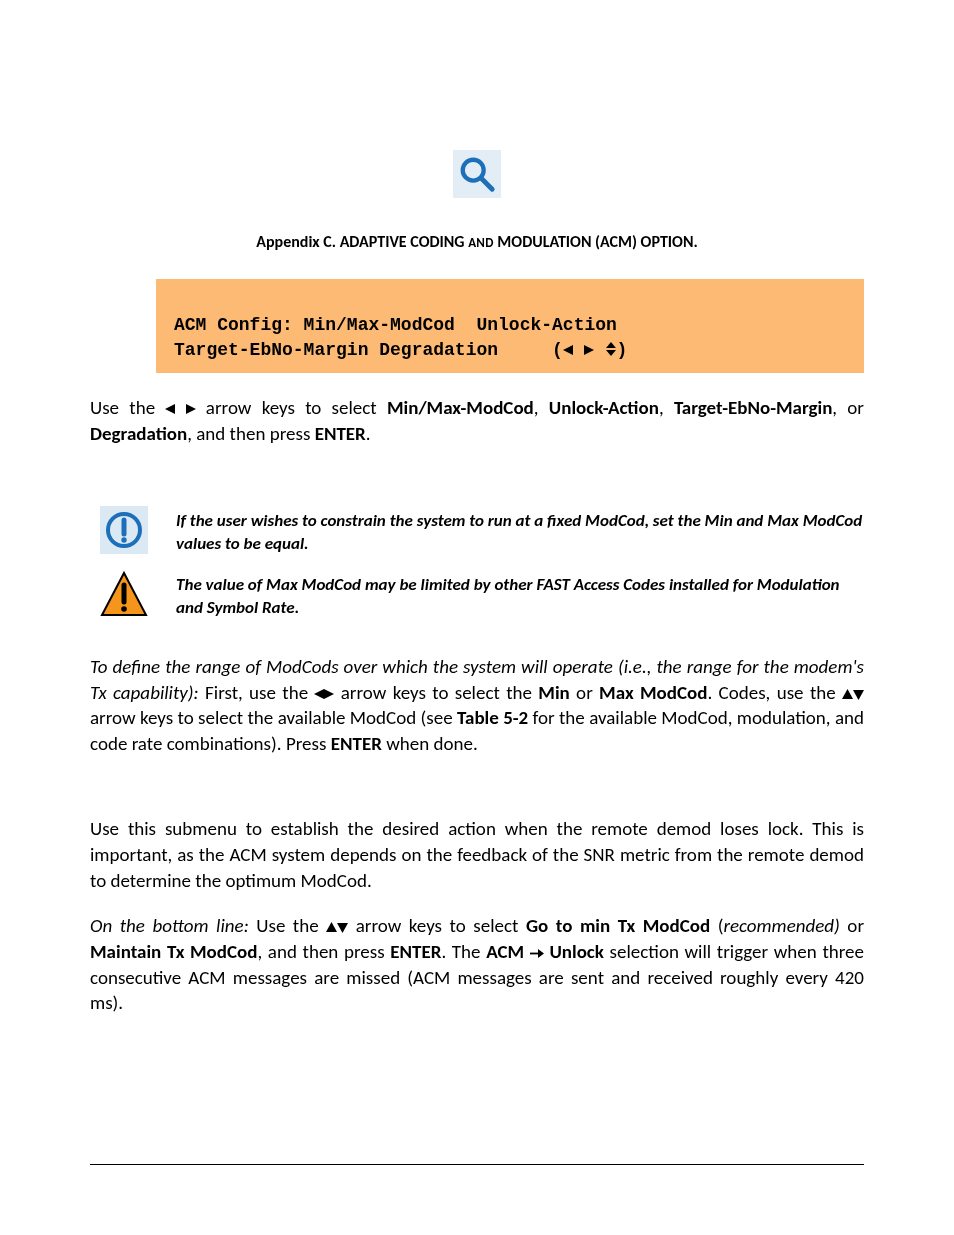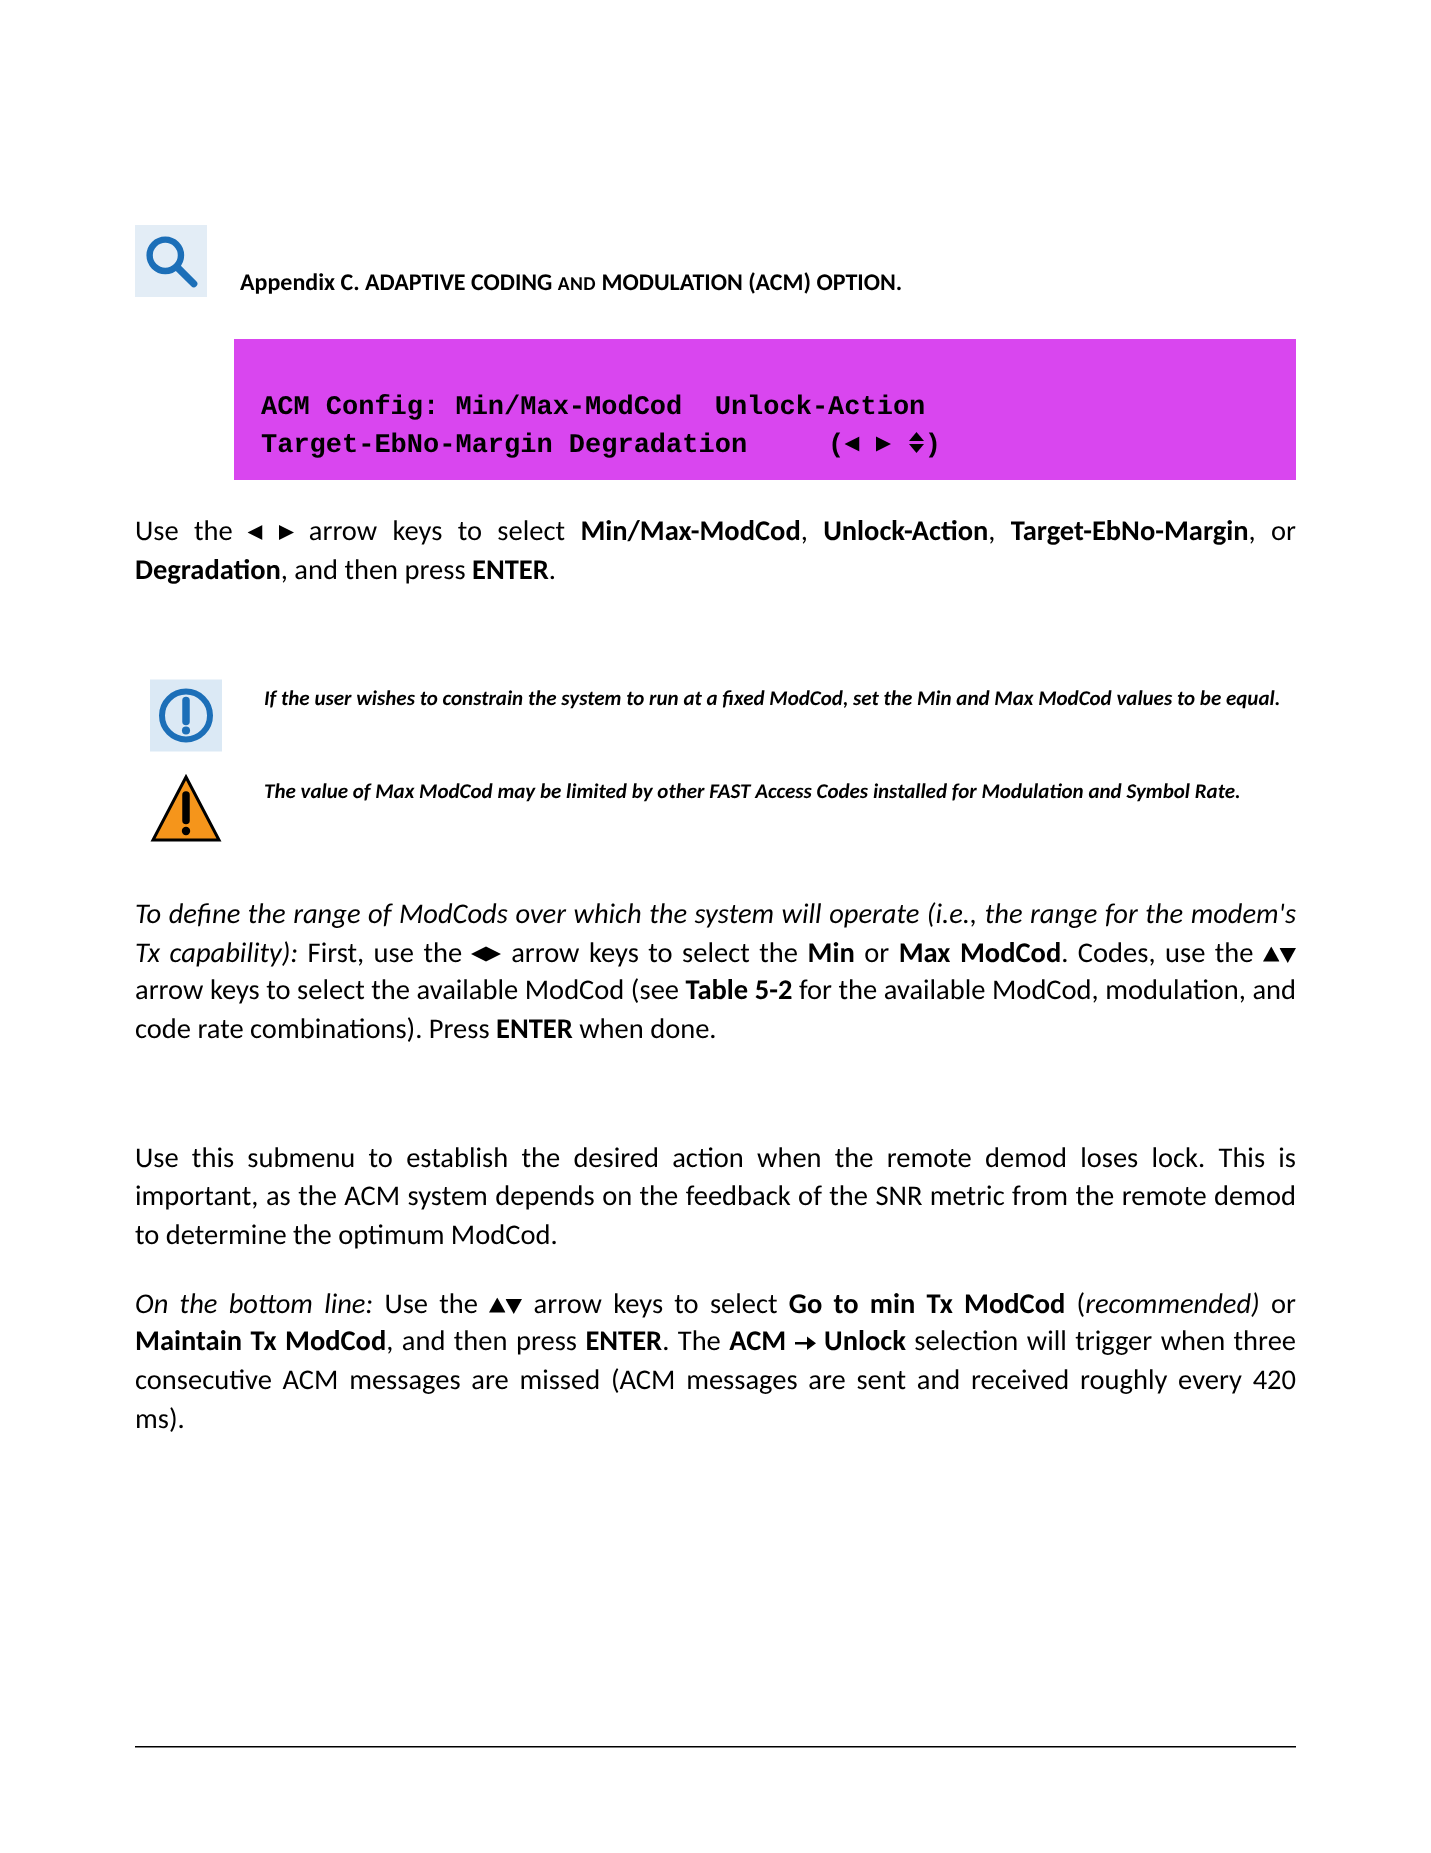--- a/index.html
+++ b/index.html
@@ -11,44 +11,45 @@
     width: 954px;
     height: 1235px;
     position: relative;
     padding: 150px 90px 80px 90px;
   }
   .page-content {
     width: 100%;
   }
   .header-block {
     display: flex;
-    align-items: flex-end;
+    align-items: center;
     gap: 22px;
     margin-bottom: 28px;
+    flex-direction: column;
   }
   .mag-icon-box {
     width: 48px;
     height: 48px;
     background: #e3edf6;
     display: flex;
     align-items: center;
     justify-content: center;
     flex-shrink: 0;
   }
   .appendix-title {
     font-weight: bold;
     font-size: 16px;
     margin-top: 12px;
   }
   .appendix-title .small-caps {
     font-size: 13px;
     letter-spacing: 0.3px;
   }
   .lcd-box {
-    background: #d946ef;
+    background: #fdba74;
     font-family: "Courier New", monospace;
     font-weight: bold;
     font-size: 18px;
     padding: 10px 18px;
     margin-left: 66px;
     margin-bottom: 22px;
     white-space: pre;
     line-height: 1.35;
     position: relative;
   }
@@ -83,21 +84,21 @@
     justify-content: center;
   }
   .note-icon.warn {
     display: flex;
     align-items: center;
     justify-content: center;
   }
   .note-text {
     font-style: italic;
     font-weight: bold;
-    font-size: 14px;
+    font-size: 17px;
     line-height: 1.35;
     padding-top: 4px;
   }
   .spacer-md { height: 40px; }
   .arrow-inline svg { vertical-align: -1px; }
   .footer-rule {
     position: absolute;
     left: 90px;
     right: 90px;
     bottom: 70px;

